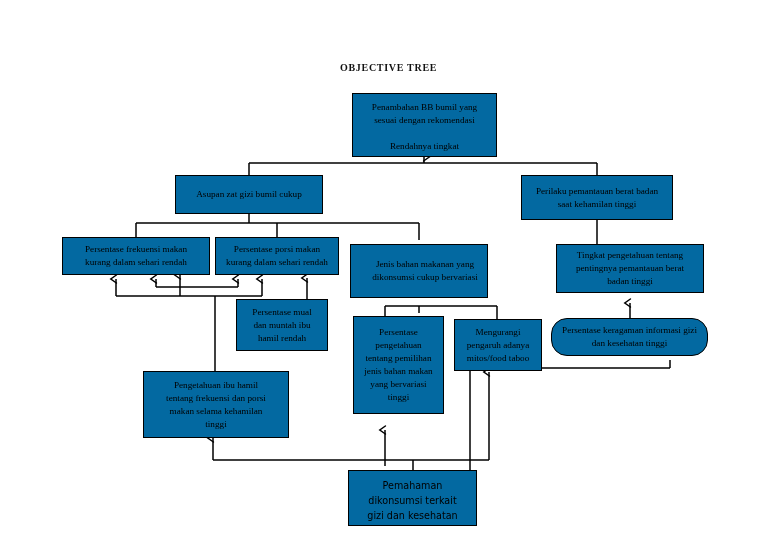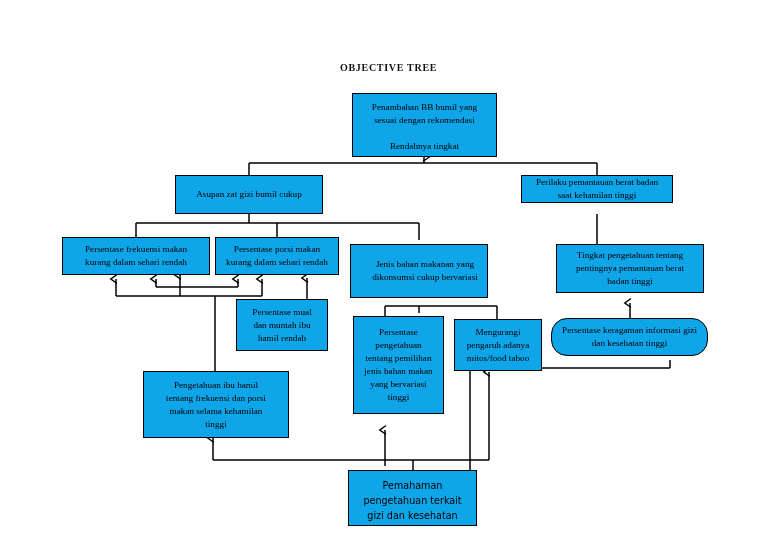--- a/index.html
+++ b/index.html
@@ -16,21 +16,21 @@
     font-family:"Liberation Serif", serif;
     font-weight:bold;
     font-size:10px;
     letter-spacing:.7px;
     color:#111;
     white-space:nowrap;
   }
   .node{
     position:absolute;
     border:1.6px solid #000;
-    background:#0ea5e9;
+    background:#0369a1;
     box-sizing:border-box;
     display:flex;
     align-items:center;
     justify-content:center;
     text-align:center;
     overflow:hidden;
     z-index:3;
   }
   .node .txt{
     font-family:"Liberation Serif", serif;
@@ -120,21 +120,21 @@
     <div class="txt">Penambahan BB bumil yang
 sesuai dengan rekomendasi
 
 Rendahnya tingkat</div>
   </div>
 
   <div class="node" style="left:175px;top:175px;width:148px;height:39px;">
     <div class="txt">Asupan zat gizi bumil cukup</div>
   </div>
 
-  <div class="node" style="left:521px;top:175px;width:152px;height:28px;">
+  <div class="node" style="left:521px;top:175px;width:152px;height:45px;">
     <div class="txt">Perilaku pemantauan berat badan
 saat kehamilan tinggi</div>
   </div>
 
   <div class="node" style="left:62px;top:237px;width:148px;height:38px;">
     <div class="txt">Persentase frekuensi makan
 kurang dalam sehari rendah</div>
   </div>
 
   <div class="node" style="left:215px;top:237px;width:124px;height:38px;">
@@ -181,17 +181,17 @@
 
   <div class="node" style="left:143px;top:371px;width:146px;height:67px;">
     <div class="txt">Pengetahuan ibu hamil
 tentang frekuensi dan porsi
 makan selama kehamilan
 tinggi</div>
   </div>
 
   <div class="node sans overflow" style="left:348px;top:470px;width:129px;height:56px;">
     <div class="txt">Pemahaman
-pengetahuan terkait
+dikonsumsi terkait
 gizi dan kesehatan</div>
   </div>
 
 </div>
 
 </body></html>

